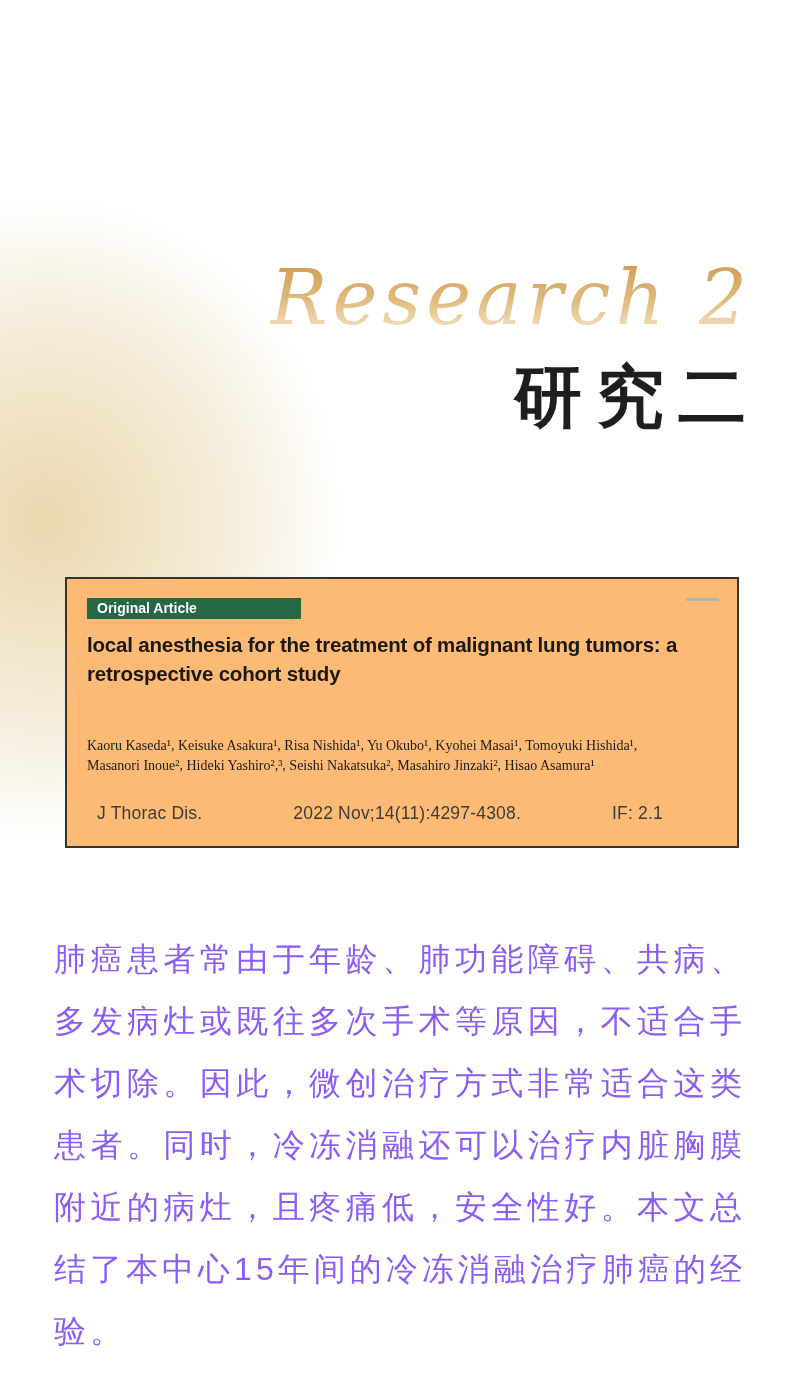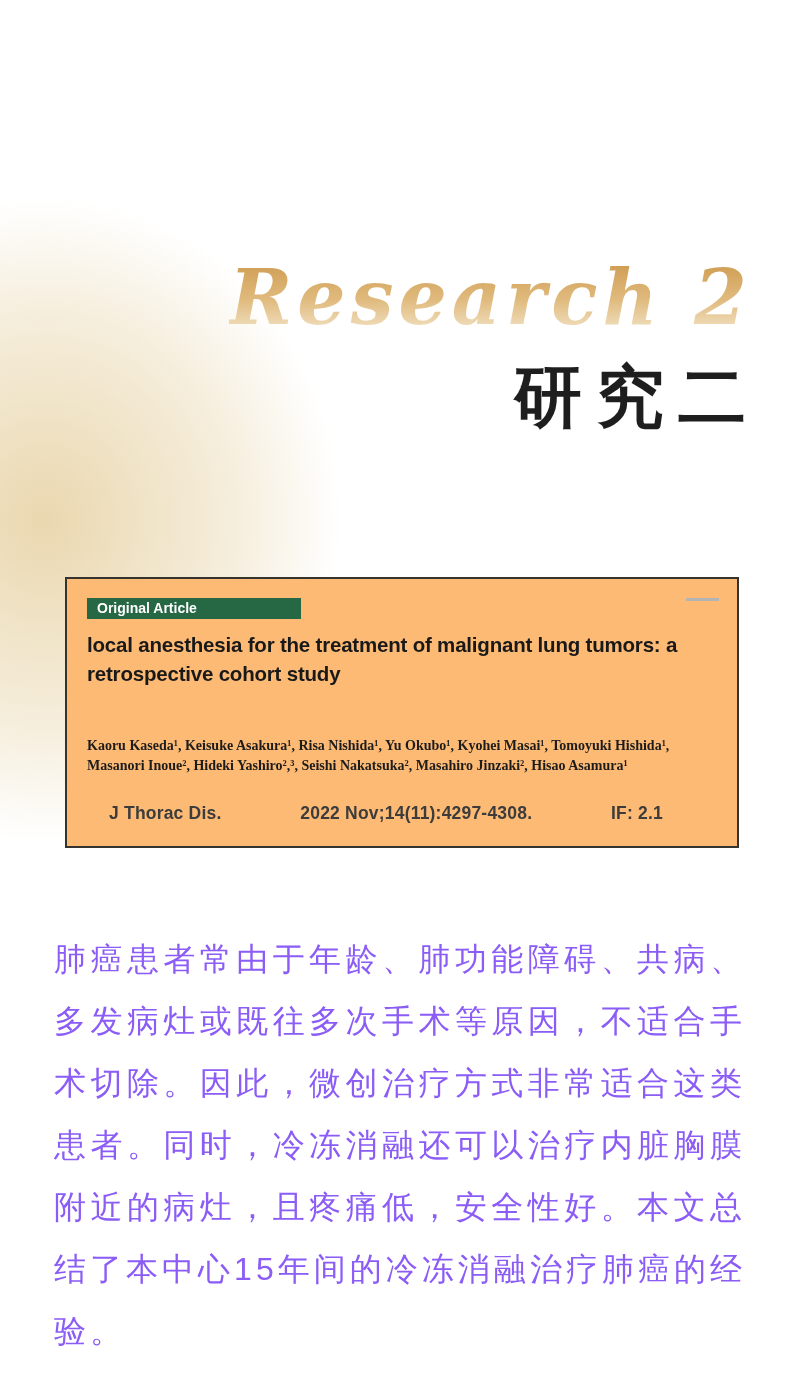--- a/index.html
+++ b/index.html
@@ -13,21 +13,21 @@
     position:absolute;left:-350px;top:90px;width:790px;height:860px;
     background:radial-gradient(closest-side,
       rgba(232,212,168,0.92) 0%,
       rgba(238,224,192,0.55) 48%,
       rgba(255,255,255,0) 75%);
     pointer-events:none;
   }
   
   .script-title{
     position:absolute;top:253px;right:48px;
-    font-family:"DejaVu Serif",serif;font-style:italic;font-weight:700;
+    font-family:"DejaVu Serif",serif;font-style:italic;font-weight:400;
     font-size:76px;letter-spacing:5px;white-space:nowrap;
     background:linear-gradient(180deg,#cc984c 4%,#e0ba7d 52%,#f7eed9 100%);
     -webkit-background-clip:text;background-clip:text;
     color:transparent;-webkit-text-fill-color:transparent;
   }
   
   .cjk-title{
     position:absolute;top:352px;right:40px;
     font-family:"Liberation Serif",serif;font-weight:700;
     font-size:68px;letter-spacing:14px;color:#1e1e1e;white-space:nowrap;
@@ -46,28 +46,28 @@
     position:absolute;right:18px;top:19px;width:33px;height:3px;
     background:#b4b4b4;
   }
   .paper-title{
     position:absolute;left:20px;top:51px;width:640px;
     font-size:20.5px;font-weight:700;line-height:29px;
     letter-spacing:-0.2px;color:#191919;
   }
   .authors{
     position:absolute;left:20px;top:157px;width:640px;
-    font-family:"Liberation Serif",serif;font-weight:700;
+    font-family:"Liberation Serif",serif;font-weight:400;
     font-size:14px;line-height:20px;color:#1c1c1c;
   }
   .journal-row{
-    position:absolute;left:12px;right:0;top:224px;
+    position:absolute;left:0;right:0;top:224px;
     display:flex;justify-content:space-between;align-items:baseline;
     padding:0 74px 0 30px;
-    font-size:17.5px;color:#3c3c3c;letter-spacing:0.2px;font-weight:bold;
+    font-size:17.5px;color:#3c3c3c;letter-spacing:0.2px;
   }
   
   .summary{
     position:absolute;left:54px;top:928px;width:692px;
     font-size:32px;line-height:62px;color:#8b5cf6;
     letter-spacing:4px;font-weight:400;
   }
   .summary .line{
     text-align:justify;text-align-last:justify;
     height:62px;overflow:hidden;

